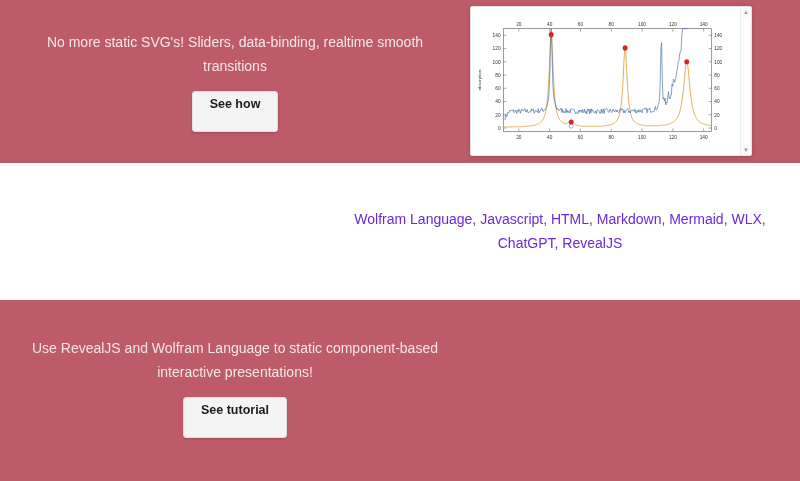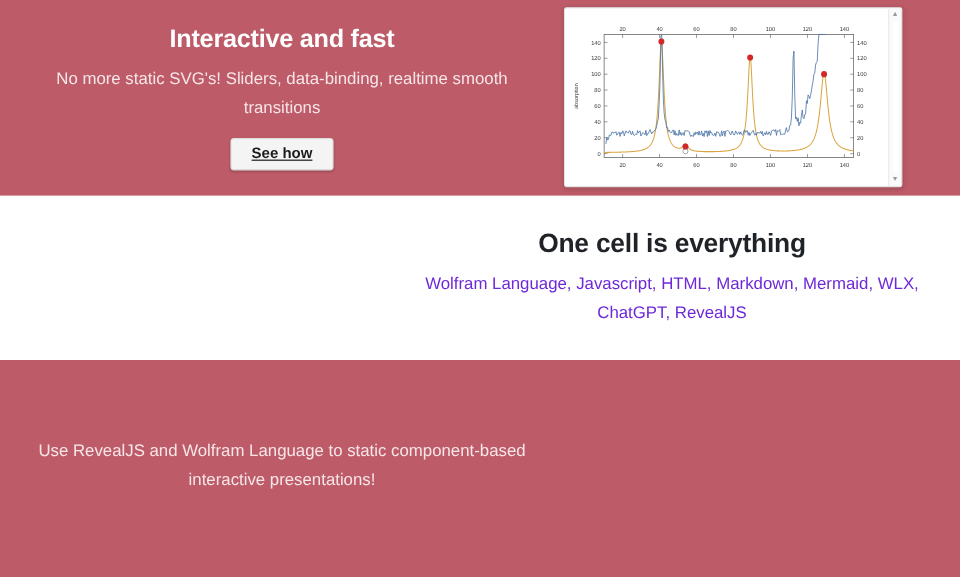--- a/index.html
+++ b/index.html
@@ -30,22 +30,22 @@
   .h-sub { font-size:14px; line-height:1.68; font-weight:400; }
   .on-rose .h-title { color:#ffffff; }
   .on-rose .h-sub   { color:#f7e6e8; }
   .on-white .h-title { color:#1f2227; font-size:22px; }
   .on-white .h-sub   { color:#6d28d9; }
 
   .btn {
     display:inline-block; margin-top:13px;
     background:#f4f4f4; color:#1b1b1b;
     border:1px solid #e0dede; border-radius:3px;
-    padding:5px 17px 6px; font-size:12.5px; font-weight:600;
-    text-decoration:underline; cursor:pointer;
+    padding:5px 17px 20px; font-size:12.5px; font-weight:600;
+    cursor:pointer;
     box-shadow:0 1px 2px rgba(0,0,0,.18);
   }
 
   
   .panel {
     background:#fff; border:1px solid #e3e3e3; border-radius:2px;
     position:relative; display:flex; overflow:hidden;
     box-shadow:0 1px 4px rgba(0,0,0,.18);
   }
   .panel-body { flex:1; position:relative; overflow:hidden; }
@@ -74,21 +74,20 @@
   .nb-plot { width:155px; margin:5px 0 0 22px; }
   .nb-pad  { flex:1; background:#ddeaf6; margin:5px 4px 4px 2px; }
 </style>
 </head>
 <body>
 
 <div class="page">
 
   <div class="section sec-rose on-rose" id="section-hero">
     <div class="copy left">
-      <div class="h-title">Interactive and fast</div>
       <div class="h-sub">No more static SVG's! Sliders, data-binding, realtime smooth transitions</div>
       <div class="btn">See how</div>
     </div>
 
     <div class="panel" id="absorption-panel">
       <div class="panel-body">
         <div class="abs-wrap">
           <svg class="abs-svg" viewBox="0 0 282 150" preserveAspectRatio="none">
             <g id="abs-plot">
                 <rect x="0" y="0" width="282" height="150" fill="#ffffff"></rect>
@@ -212,26 +211,26 @@
         </div>
       </div>
       <div class="vscroll">
         <span class="arrow">▲</span>
         <span class="thumb"></span>
         <span class="arrow">▼</span>
       </div>
     </div>
 
     <div class="copy right">
-      <div class="h-title">One cell is everything</div>
       <div class="h-sub">Wolfram Language, Javascript, HTML, Markdown, Mermaid, WLX, ChatGPT, RevealJS</div>
     </div>
   </div>
 
   <div class="section sec-rose on-rose" id="section-slides">
     <div class="copy left">
       <div class="h-sub">Use RevealJS and Wolfram Language to static component-based interactive presentations!</div>
+      <div class="btn">See tutorial</div>
     </div>
 
   </div>
 
   <div class="section" id="section-footer"></div>
 </div>
 
 </body></html>

